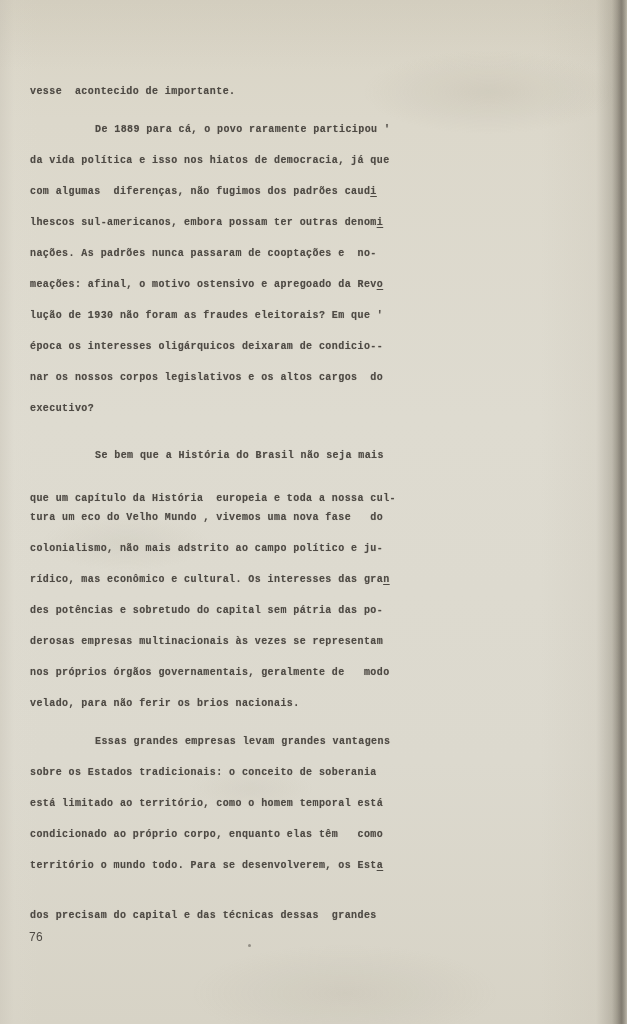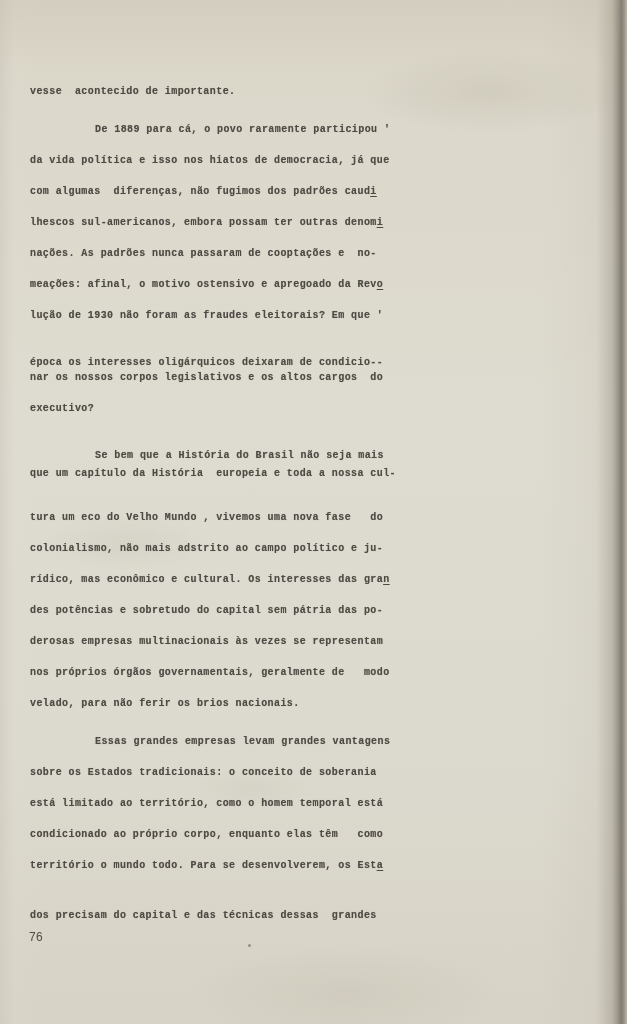--- a/index.html
+++ b/index.html
@@ -127,25 +127,25 @@
 
   <div id="text-block">
       <div class="line" style="top: 86px; left: 30px;">vesse  acontecido de importante.</div>
       <div class="line" style="top: 124px; left: 95px;">De 1889 para cá, o povo raramente participou '</div>
       <div class="line" style="top: 155px; left: 30px;">da vida política e isso nos hiatos de democracia, já que</div>
       <div class="line" style="top: 186px; left: 30px;">com algumas  diferenças, não fugimos dos padrões caud<span class="u">i</span></div>
       <div class="line" style="top: 217px; left: 30px;">lhescos sul-americanos, embora possam ter outras denom<span class="u">i</span></div>
       <div class="line" style="top: 248px; left: 30px;">nações. As padrões nunca passaram de cooptações e  no-</div>
       <div class="line" style="top: 279px; left: 30px;">meações: afinal, o motivo ostensivo e apregoado da Rev<span class="u">o</span></div>
       <div class="line" style="top: 310px; left: 30px;">lução de 1930 não foram as fraudes eleitorais? Em que '</div>
-      <div class="line" style="top: 341px; left: 30px; margin-top: 16px;">época os interesses oligárquicos deixaram de condicio--</div>
+      <div class="line" style="top: 341px; left: 30px;">época os interesses oligárquicos deixaram de condicio--</div>
       <div class="line" style="top: 372px; left: 30px;">nar os nossos corpos legislativos e os altos cargos  do</div>
       <div class="line" style="top: 403px; left: 30px;">executivo?</div>
       <div class="line" style="top: 450px; left: 95px;">Se bem que a História do Brasil não seja mais</div>
-      <div class="line" style="top: 468px; left: 30px;">que um capítulo da História  europeia e toda a nossa cul-</div>
+      <div class="line" style="top: 493px; left: 30px;">que um capítulo da História  europeia e toda a nossa cul-</div>
       <div class="line" style="top: 512px; left: 30px;">tura um eco do Velho Mundo , vivemos uma nova fase   do</div>
       <div class="line" style="top: 543px; left: 30px;">colonialismo, não mais adstrito ao campo político e ju-</div>
       <div class="line" style="top: 574px; left: 30px;">rídico, mas econômico e cultural. Os interesses das gra<span class="u">n</span></div>
       <div class="line" style="top: 605px; left: 30px;">des potências e sobretudo do capital sem pátria das po-</div>
       <div class="line" style="top: 636px; left: 30px;">derosas empresas multinacionais às vezes se representam</div>
       <div class="line" style="top: 667px; left: 30px; text-align: center;">nos próprios órgãos governamentais, geralmente de   modo</div>
       <div class="line" style="top: 698px; left: 30px;">velado, para não ferir os brios nacionais.</div>
       <div class="line" style="top: 736px; left: 95px;">Essas grandes empresas levam grandes vantagens</div>
       <div class="line" style="top: 767px; left: 30px; text-align: center;">sobre os Estados tradicionais: o conceito de soberania</div>
       <div class="line" style="top: 798px; left: 30px;">está limitado ao território, como o homem temporal está</div>

